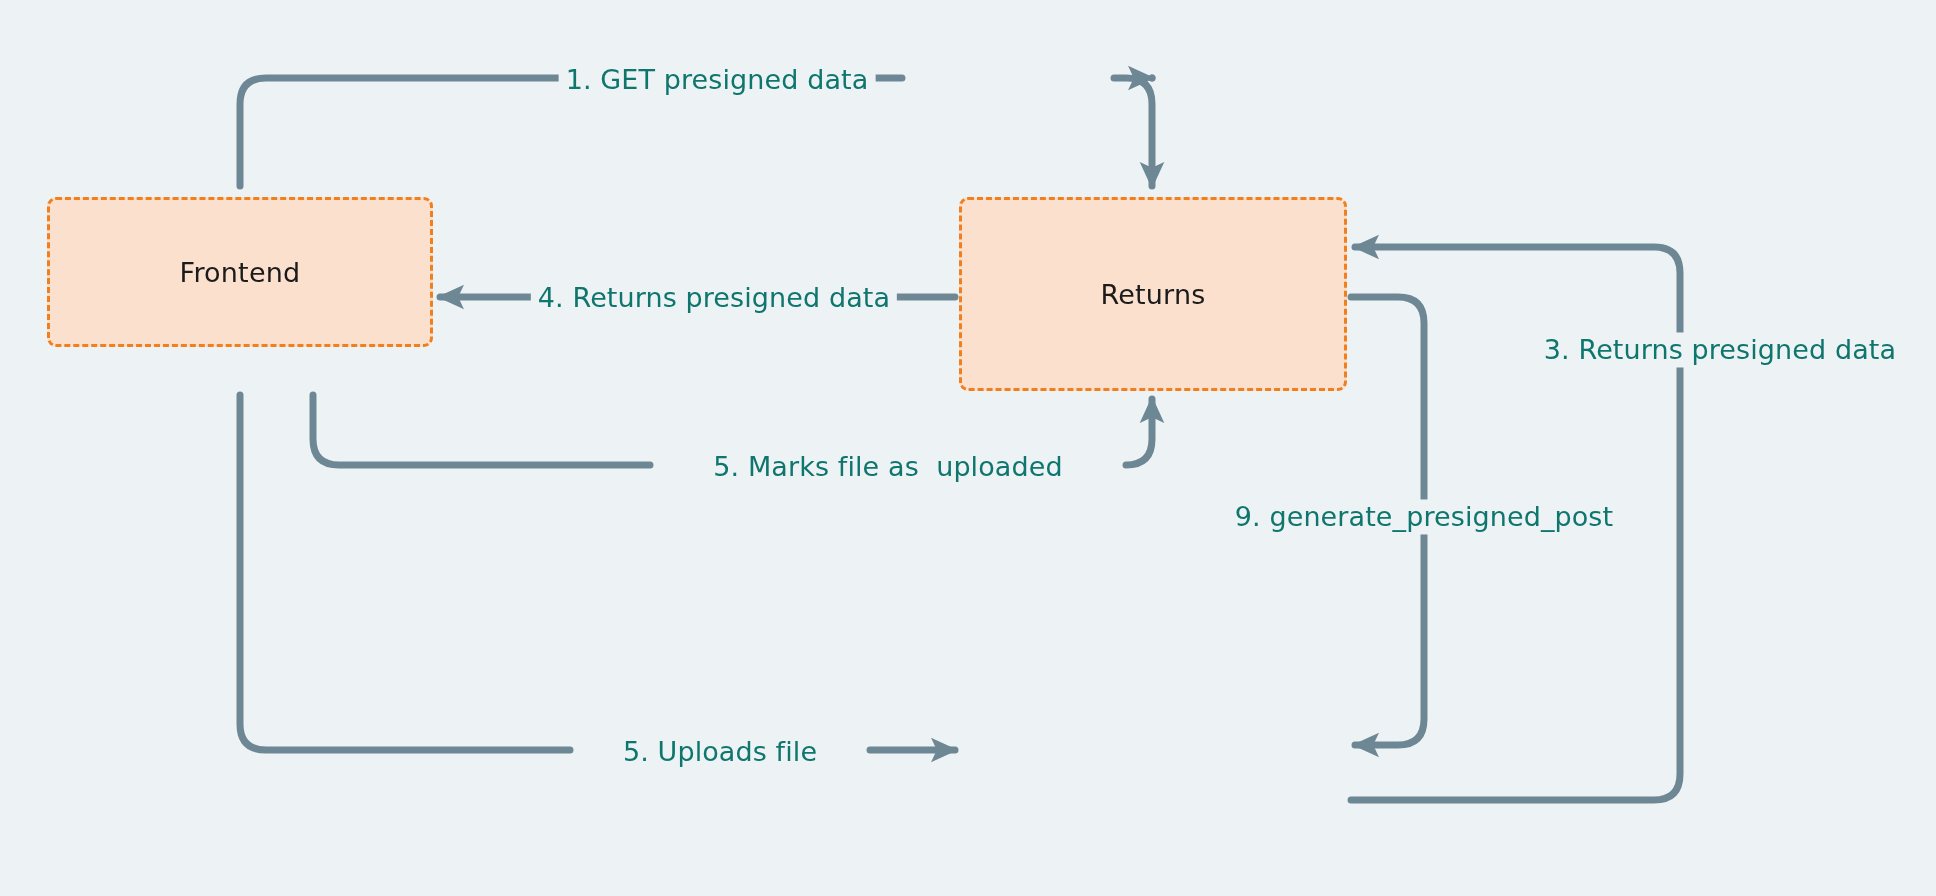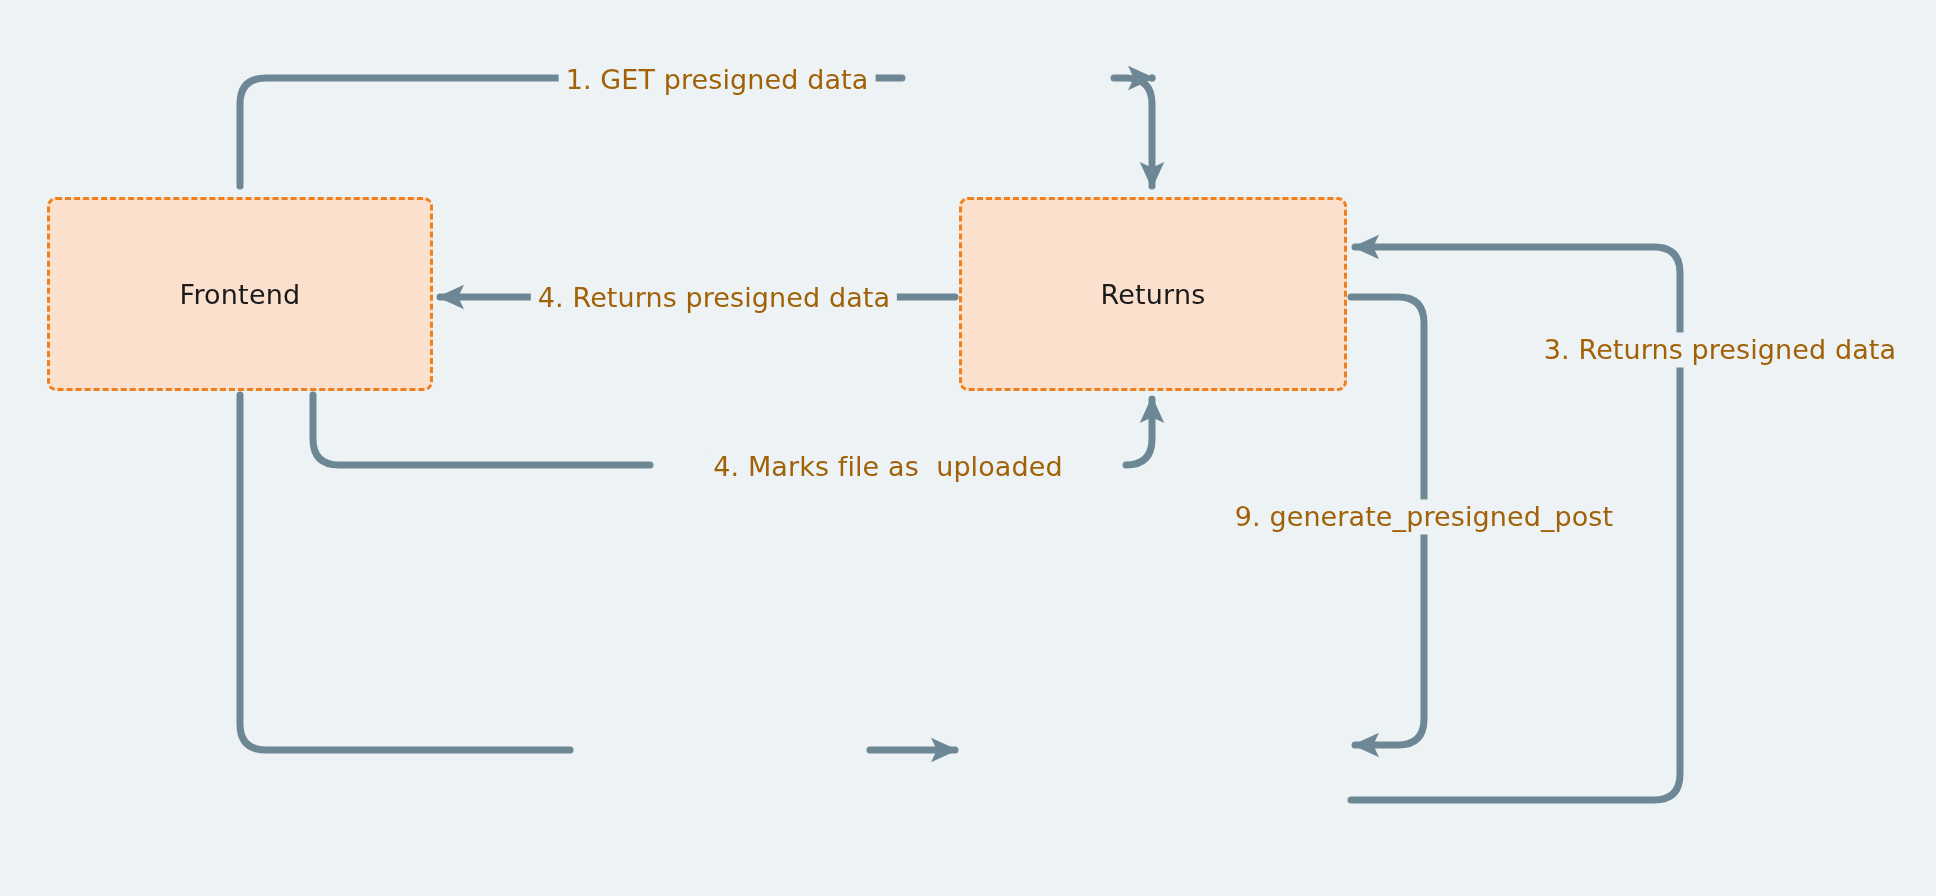--- a/index.html
+++ b/index.html
@@ -35,21 +35,21 @@
   }
   .node-label {
     font-size: 27px;
     color: #1B1B1B;
     letter-spacing: 0.2px;
     white-space: pre;
   }
   .edge-label {
     position: absolute;
     font-size: 27px;
-    color: #a16207;
+    color: #0f766e;
     letter-spacing: 0.1px;
     white-space: pre;
     background: #EDF2F5;
     padding: 2px 7px;
     transform: translate(-50%, -50%);
     z-index: 4;
     line-height: 1.15;
   }
 </style>
 </head>
@@ -79,33 +79,34 @@
 
       <path d="M 313 395 L 313 439 Q 313 465 339 465 L 650 465"></path>
       <path marker-end="url(#arrowhead)" d="M 1126 465 Q 1152 465 1152 439 L 1152 399"></path>
 
       <path d="M 240 395 L 240 724 Q 240 750 266 750 L 570 750"></path>
       <path marker-end="url(#arrowhead)" d="M 870 750 L 955 750"></path>
 
     </g>
   </svg>
 
-  <div class="node-box" id="node-frontend" style="left:47px; top:197px; width:386px; height:194px;">
+  <div class="node-box" id="node-frontend" style="left:47px; top:197px; width:386px; height:150px;">
     <span class="node-label">Frontend</span>
   </div>
 
   <div class="node-box" id="node-django" style="left:959px; top:197px; width:388px; height:194px;">
     <span class="node-label">Returns</span>
   </div>
 
 
   <div class="edge-label" style="left:717px; top:80px;">1. GET presigned data</div>
 
   <div class="edge-label" style="left:1424px; top:517px;">9. generate_presigned_post</div>
 
   <div class="edge-label" style="left:1680px; top:350px;margin-left:40px;">3. Returns presigned data</div>
 
   <div class="edge-label" style="left:714px; top:298px;text-align:center;">4. Returns presigned data</div>
 
+  <div class="edge-label" style="left:720px; top:752px;">5. Uploads file</div>
 
-  <div class="edge-label" style="left:888px; top:467px;">4. Marks file as  uploaded</div>
+  <div class="edge-label" style="left:888px; top:467px;">5. Marks file as  uploaded</div>
 
 </div>
 
 </body></html>

